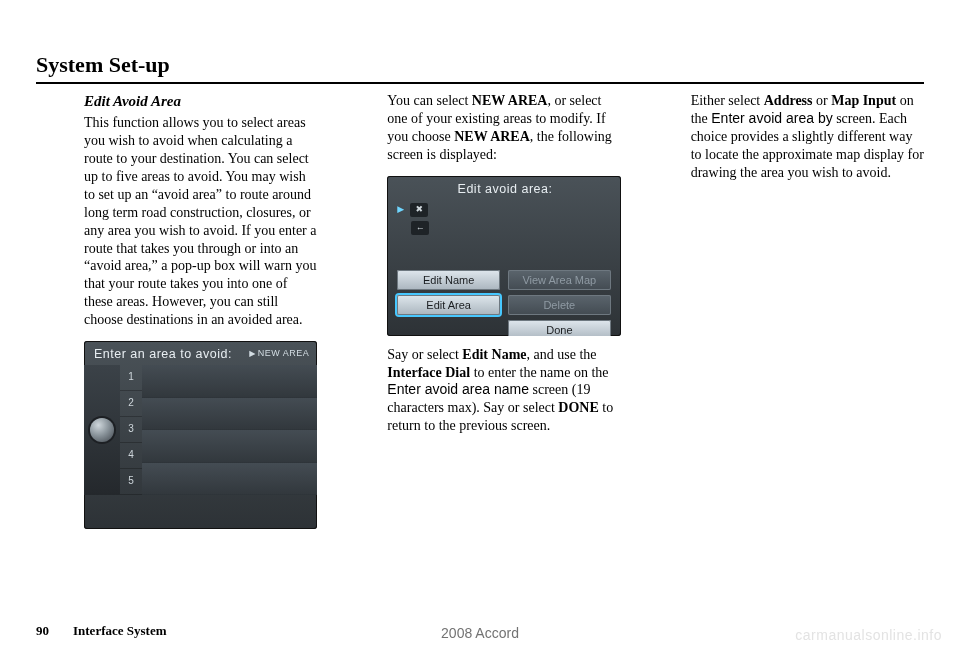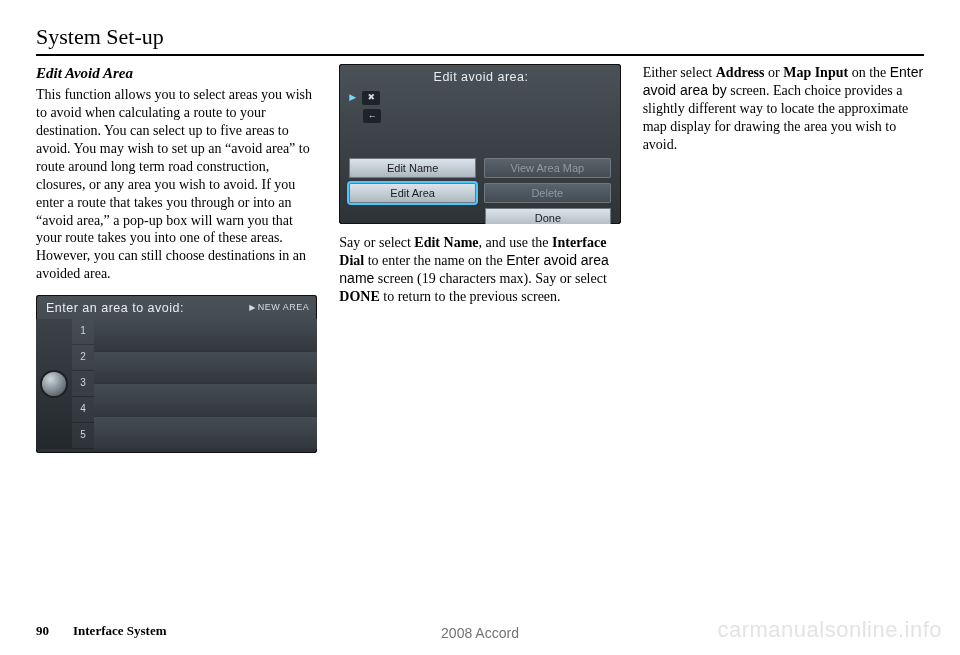--- a/index.html
+++ b/index.html
@@ -7,36 +7,38 @@
     width: 960px;
     height: 655px;
     font-family: "Times New Roman", Times, serif;
     background: #ffffff;
     position: relative;
     padding: 24px 36px 0 36px;
     color: #000;
   }
   .page-title {
     font-size: 22px;
-    font-weight: normal;
+    font-weight: bold;
     margin-bottom: 4px;
+    margin-top: 28px;
   }
   .hr {
     border: none;
     border-top: 2px solid #000;
     margin-bottom: 8px;
   }
   .columns {
     display: flex;
     gap: 22px;
   }
   .col {
     flex: 1 1 0;
     font-size: 14px;
     line-height: 1.28;
+    margin-left: 48px;
   }
   .section-head {
     font-size: 15px;
     font-weight: bold;
     font-style: italic;
     margin-bottom: 3px;
   }
   p { margin-bottom: 12px; }
 
   
@@ -61,21 +63,21 @@
     align-items: center;
   }
   .nav-header-right {
     font-size: 9px;
     letter-spacing: .5px;
     color: #d3dde3;
   }
   .tri { display:inline-block; margin-right:2px; font-size:8px; }
 
   
-  .screen1 { height: 158px; }
+  .screen1 { height: 188px; }
   .screen1 .body { display:flex; height: 130px; }
   .dial-col {
     width: 36px;
     display:flex; align-items:center; justify-content:center;
     background: linear-gradient(#3b4248,#24282c);
   }
   .dial {
     width: 24px; height: 24px; border-radius: 50%;
     background: radial-gradient(circle at 35% 30%, #cfd7dc 0%, #8a949b 45%, #3d434a 100%);
     box-shadow: 0 0 0 2px #1d2024;
@@ -181,21 +183,21 @@
     left: 0; right: 0;
     text-align:center;
     font-family: Arial, Helvetica, sans-serif;
     font-size: 14px;
     color:#737373;
   }
   .watermark {
     position:absolute;
     bottom: 12px; right: 18px;
     font-family: Arial, Helvetica, sans-serif;
-    font-size: 22px;
+    font-size: 14px;
     color:#e3e3e3;
     letter-spacing:.5px;
     user-select:none;
   }
 </style>
 </head>
 <body>
 
 <h1 class="page-title">System Set-up</h1>
 <hr class="hr">
@@ -226,20 +228,23 @@
           <div class="row1"></div>
           <div class="row1"></div>
           <div class="row1"></div>
           <div class="row1"></div>
         </div>
       </div>
     </div>
   </div>
 
   <div class="col">
+    <p>
+      <span>You can select </span><b>NEW AREA</b><span>, or select one of your existing areas to modify. If you choose </span><b>NEW AREA</b><span>, the following screen is displayed:</span>
+    </p>
 
     <div class="nav-screen screen2">
       <div class="nav-header">
         <span>Edit avoid area:</span>
       </div>
       <div class="icon-strip">
         <span class="cursor">▶</span>
         <span class="chip">✖</span>
       </div>
       <div class="icon-strip" style="height:16px;">

